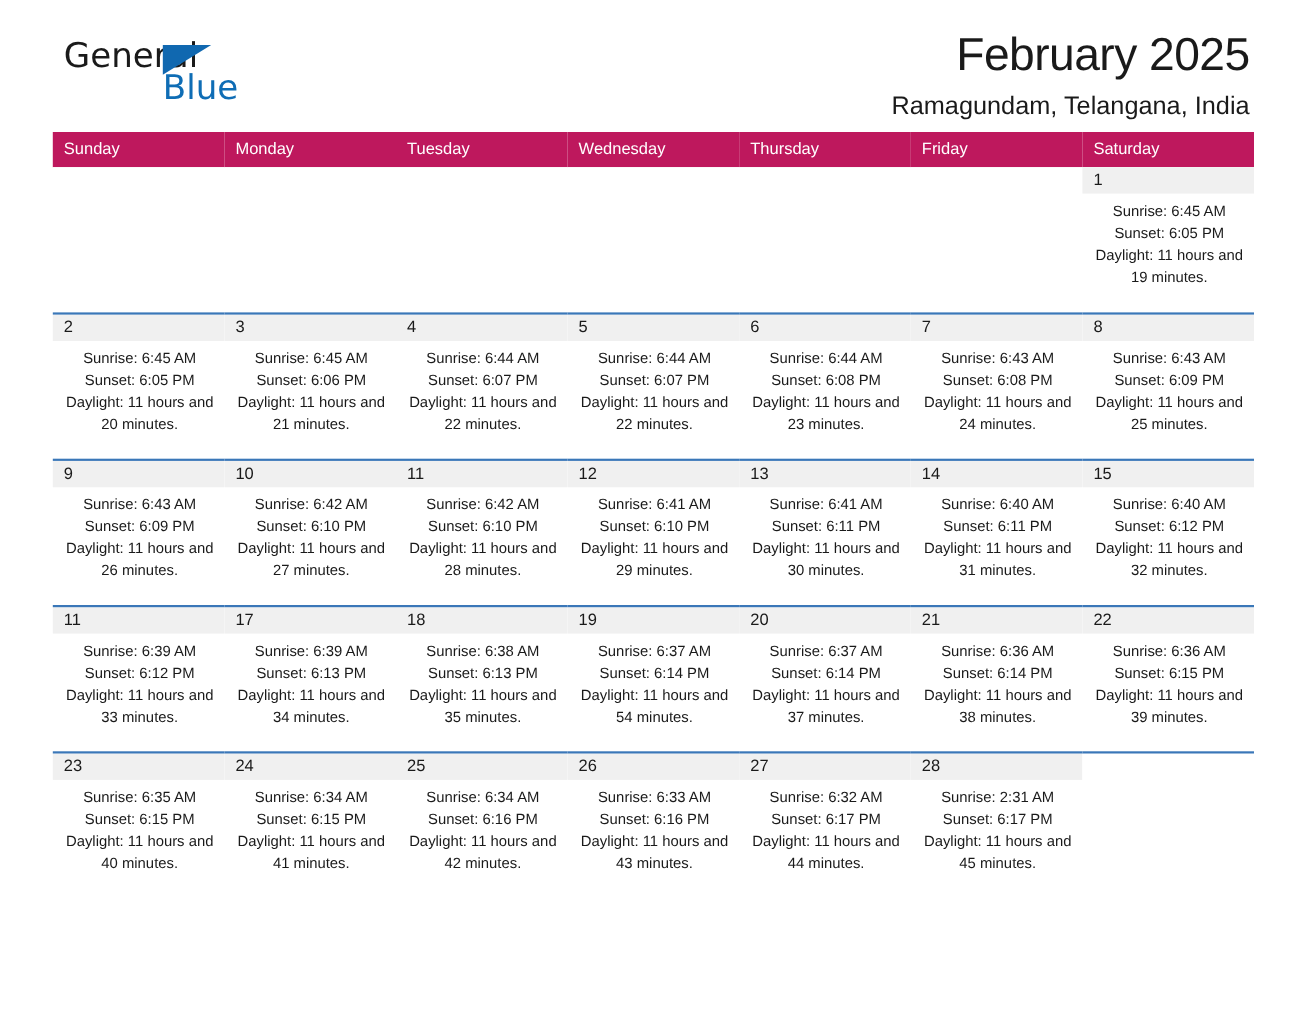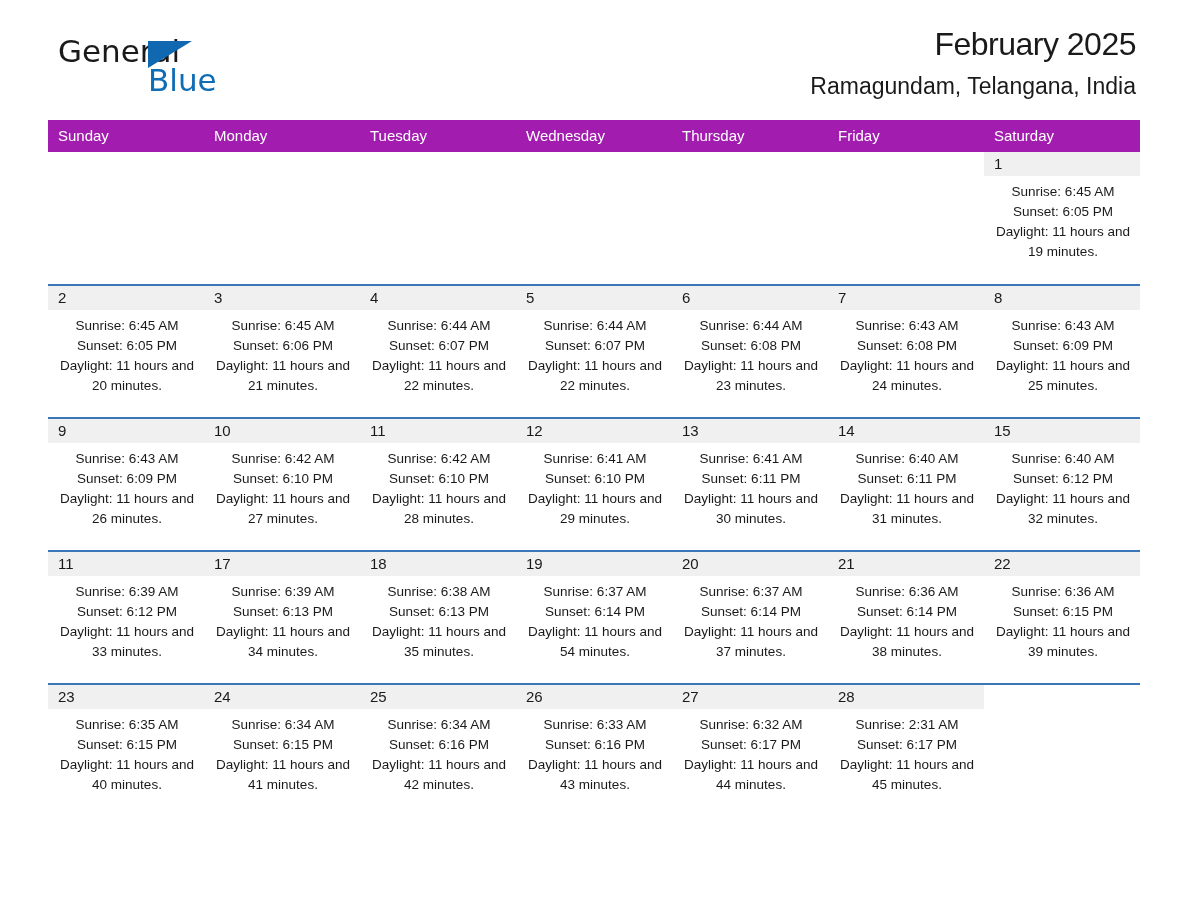--- a/index.html
+++ b/index.html
@@ -66,21 +66,21 @@
     font-family: "DejaVu Sans", sans-serif;
     font-weight: 400;
     line-height: 1;
   }
   .titles {
     text-align: right;
     flex: 1 1 auto;
     padding-right: 4px;
   }
   .month-title {
-    font-size: 32px;
+    font-size: 42px;
     font-weight: 400;
     color: #1a1a1a;
     line-height: 1.05;
     letter-spacing: -0.5px;
   }
   .location-title {
     font-size: 23px;
     font-weight: 400;
     color: #1a1a1a;
     margin-top: 12px;
@@ -90,21 +90,21 @@
   
   .calendar {
     width: 1092px;
     border-collapse: collapse;
     table-layout: fixed;
     margin-top: 8px;
   }
   .calendar col { width: 156px; }
 
   thead th {
-    background: #a21caf;
+    background: #be185d;
     color: #ffffff;
     font-size: 15px;
     font-weight: 400;
     text-align: left;
     padding: 7px 0 8px 10px;
     height: 16px;
     vertical-align: middle;
     border: none;
   }
 

